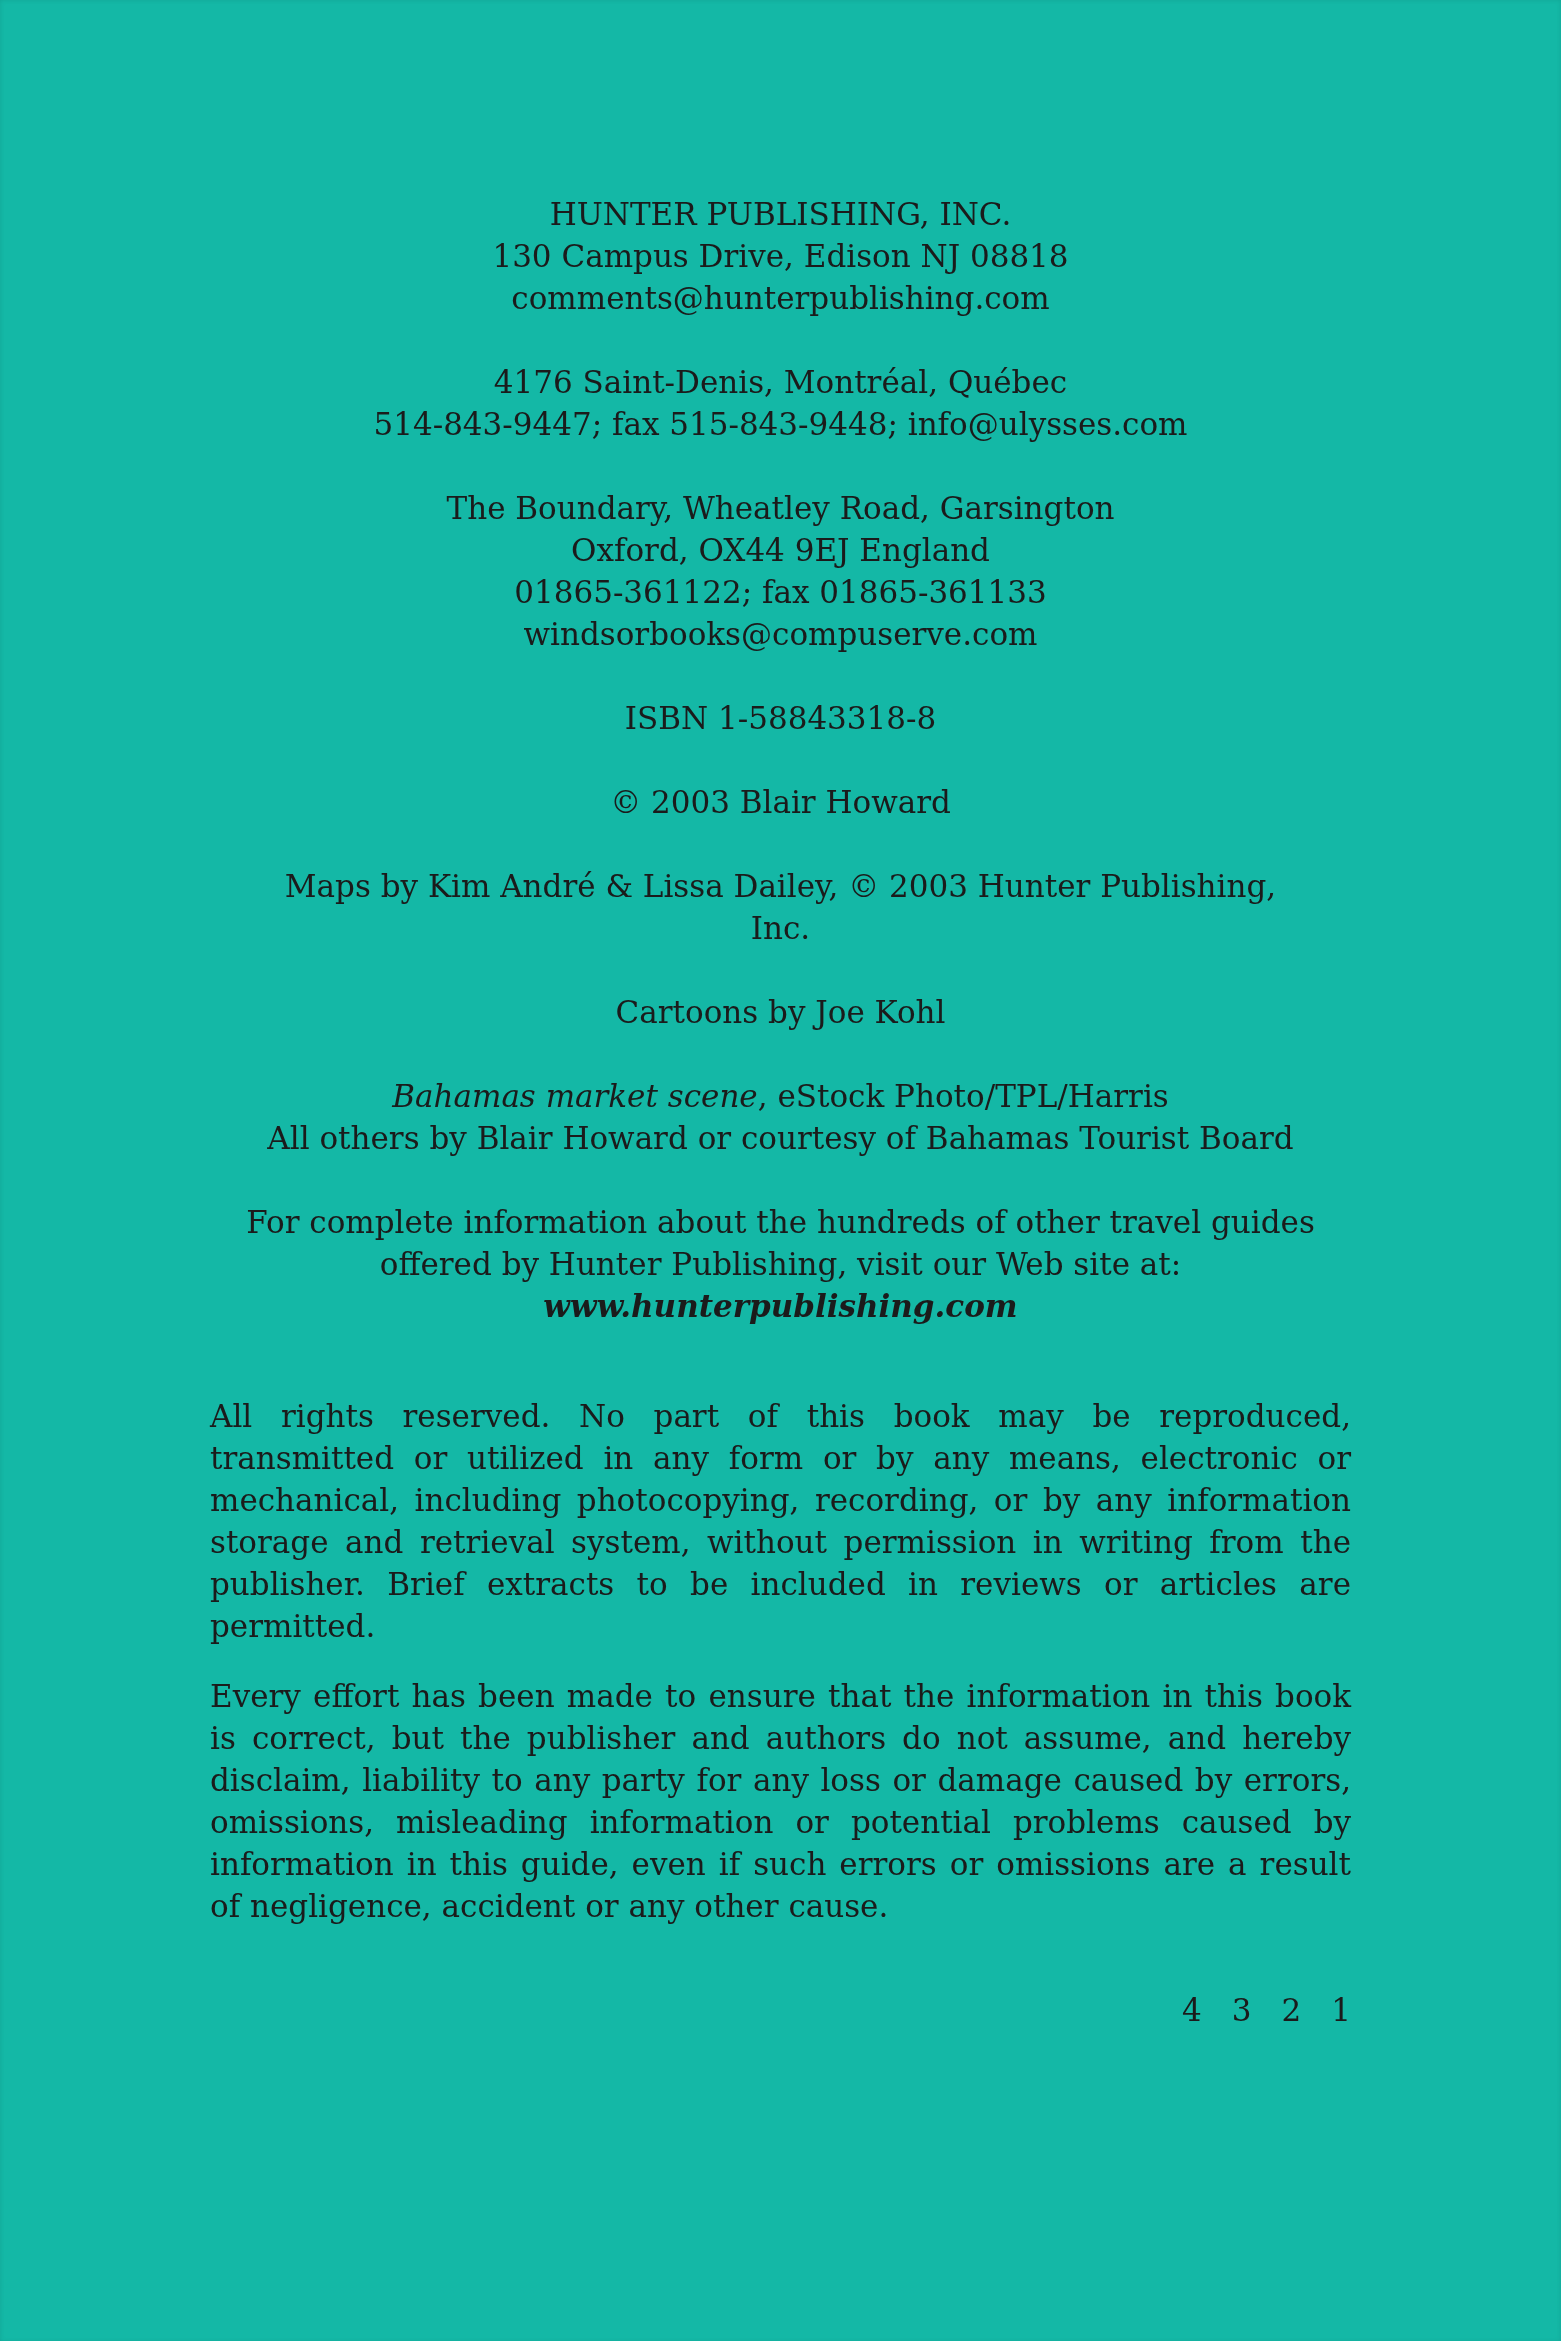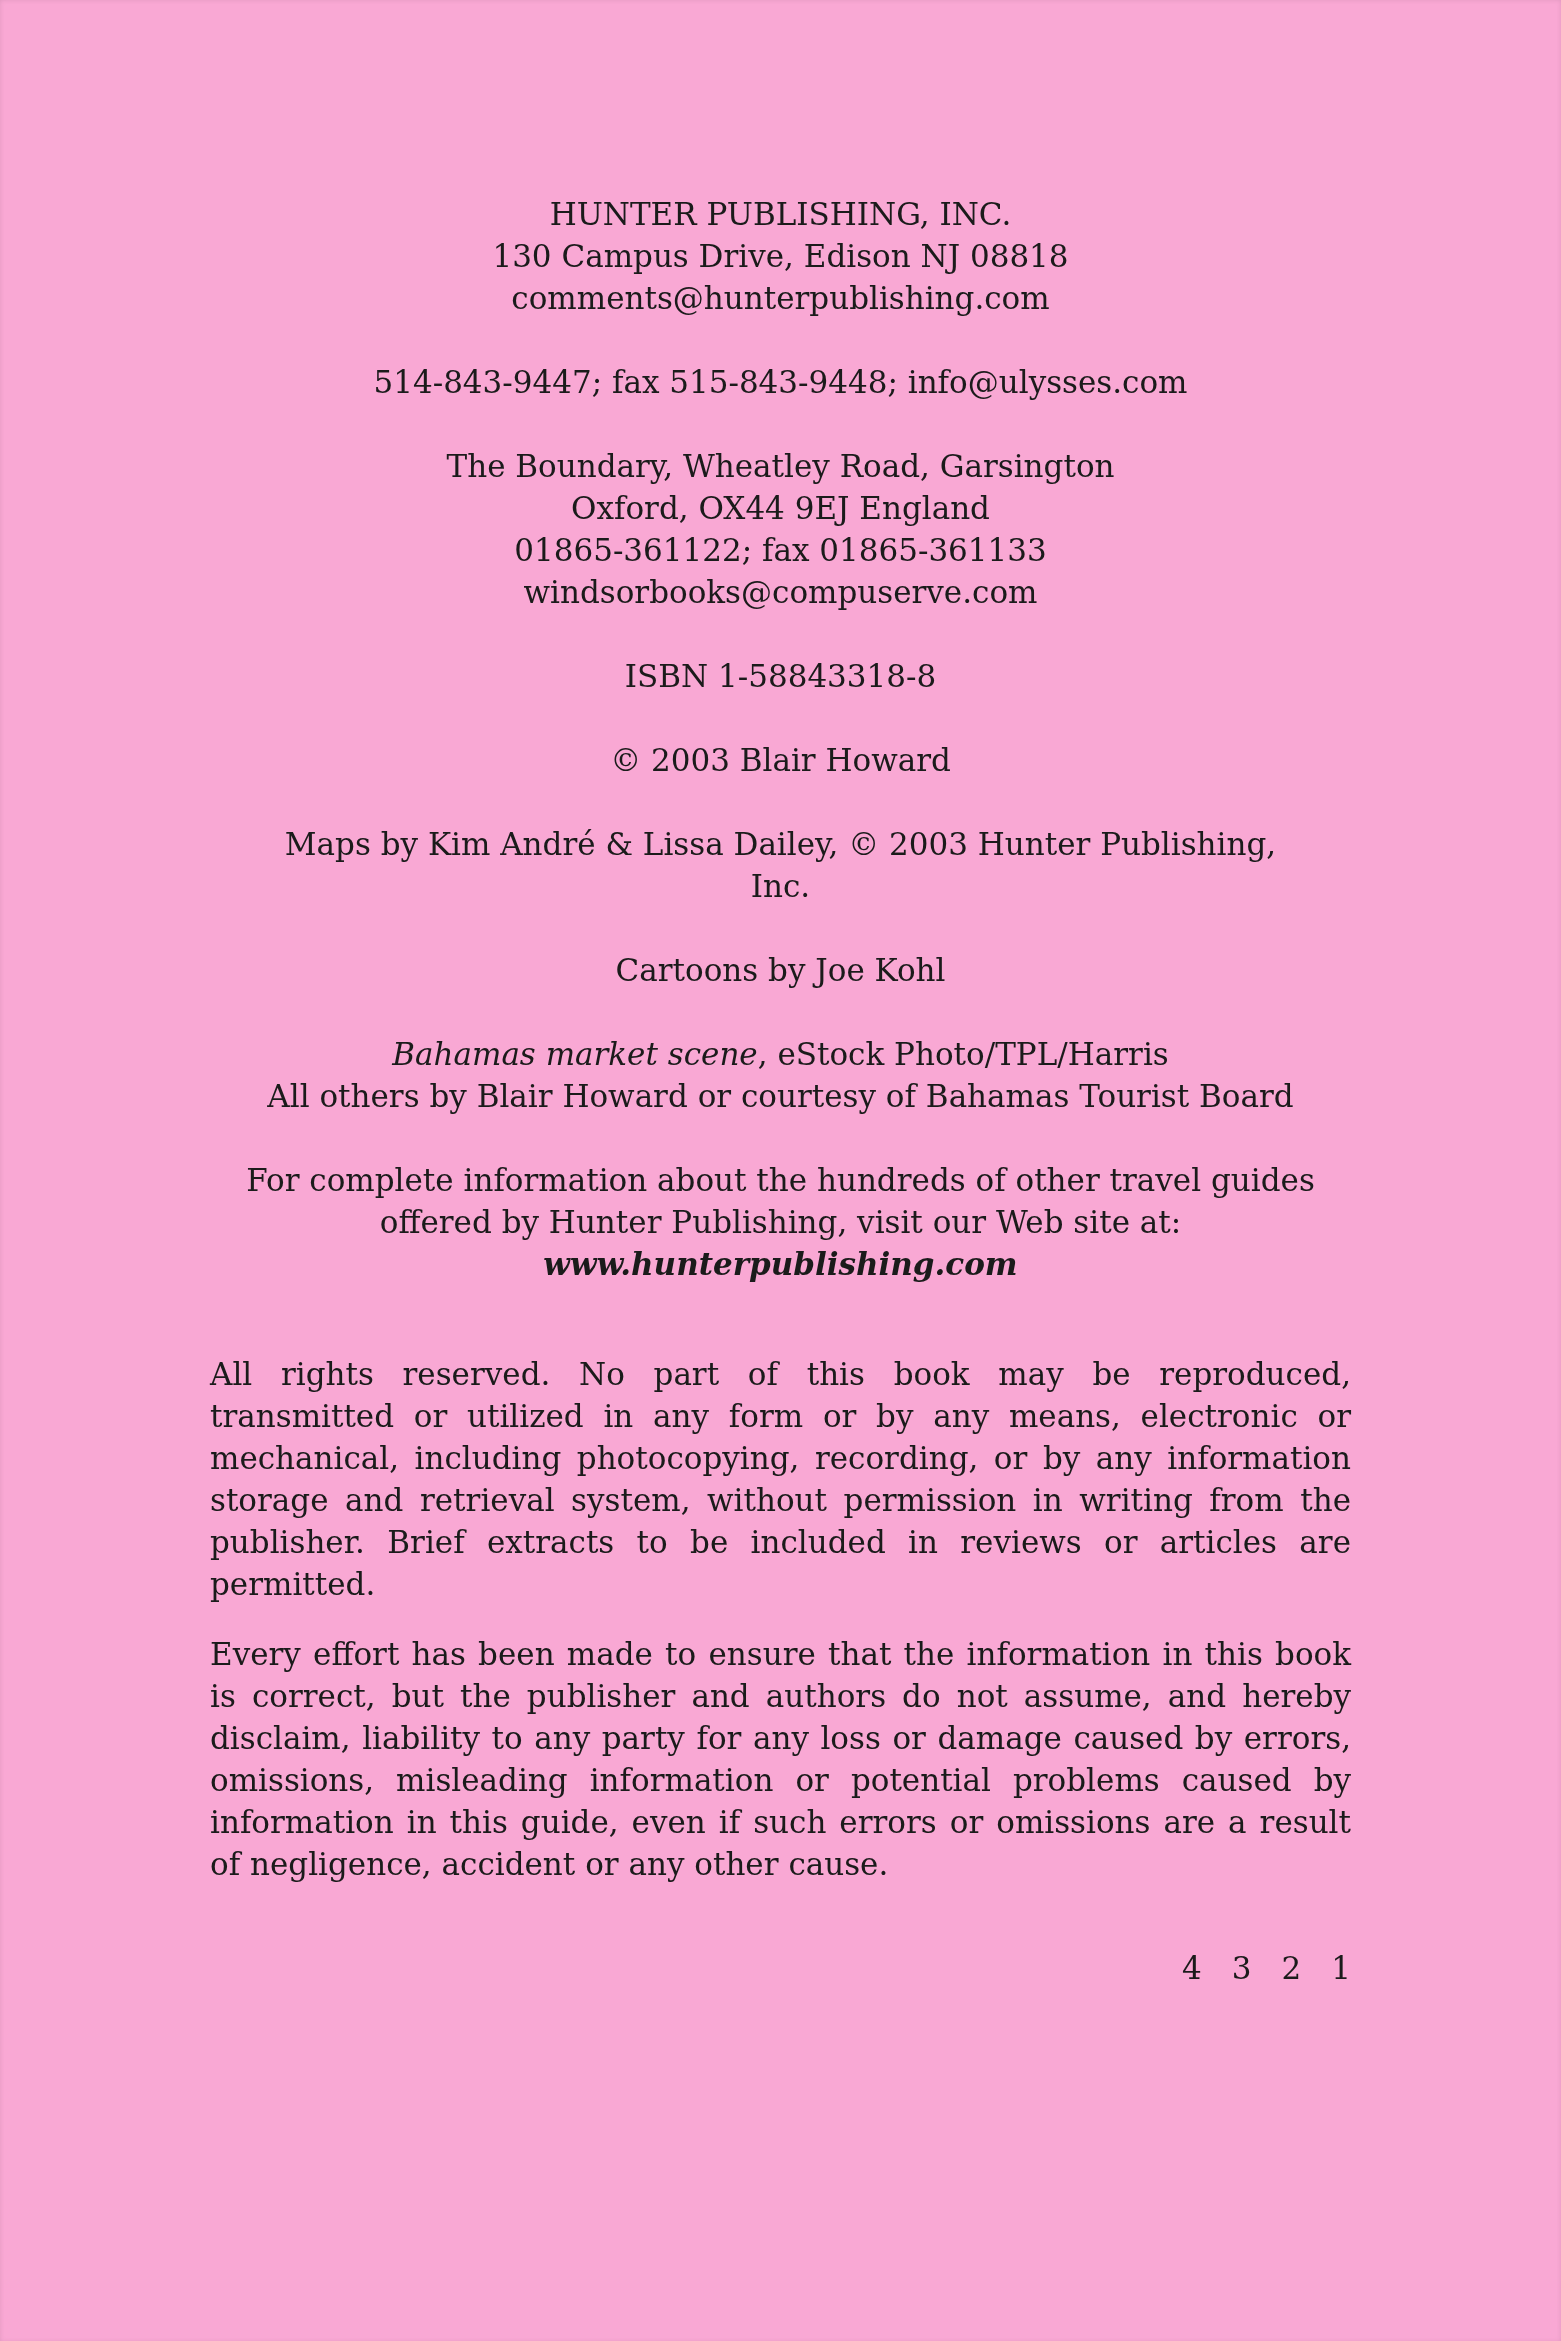--- a/index.html
+++ b/index.html
@@ -5,21 +5,21 @@
   html, body {
     margin: 0;
     padding: 0;
     background: #ffffff;
   }
   .page {
     position: relative;
     width: 1561px;
     height: 2342px;
     box-sizing: border-box;
-    background: #f9a8d4;
+    background: #14b8a6;
     box-shadow: inset 0 0 5.2px rgba(0,0,0,0.10);
     padding: 193px 210px 0 210px;
     font-family: "DejaVu Serif", "Liberation Serif", serif;
     font-size: 31px;
     line-height: 42px;
     color: #1b1b1b;
     overflow: hidden;
   }
   .block {
     margin: 0 0 42px 0;
@@ -42,20 +42,21 @@
 
 <div class="page">
 
   <div class="block center">
     <span class="line">HUNTER PUBLISHING, INC.</span>
     <span class="line">130 Campus Drive, Edison NJ 08818</span>
     <span class="line">comments@hunterpublishing.com</span>
   </div>
 
   <div class="block center">
+    <span class="line">4176 Saint-Denis, Montréal, Québec</span>
     <span class="line">514-843-9447; fax 515-843-9448; info@ulysses.com</span>
   </div>
 
   <div class="block center">
     <span class="line">The Boundary, Wheatley Road, Garsington</span>
     <span class="line">Oxford, OX44 9EJ England</span>
     <span class="line">01865-361122; fax 01865-361133</span>
     <span class="line">windsorbooks@compuserve.com</span>
   </div>
 

